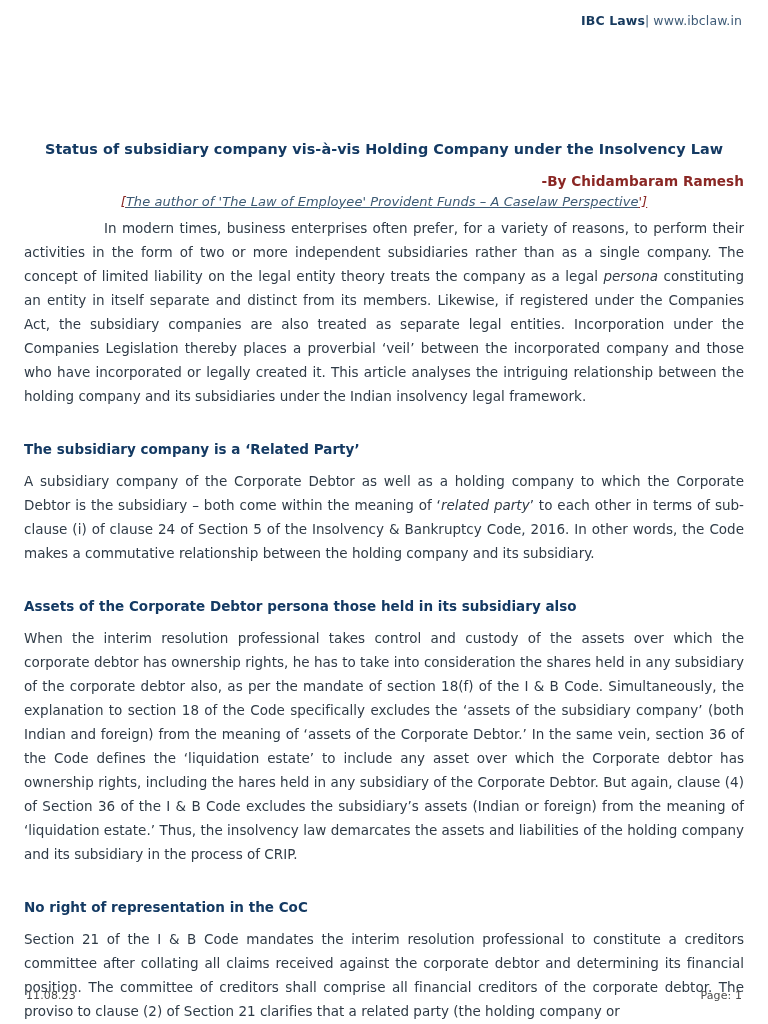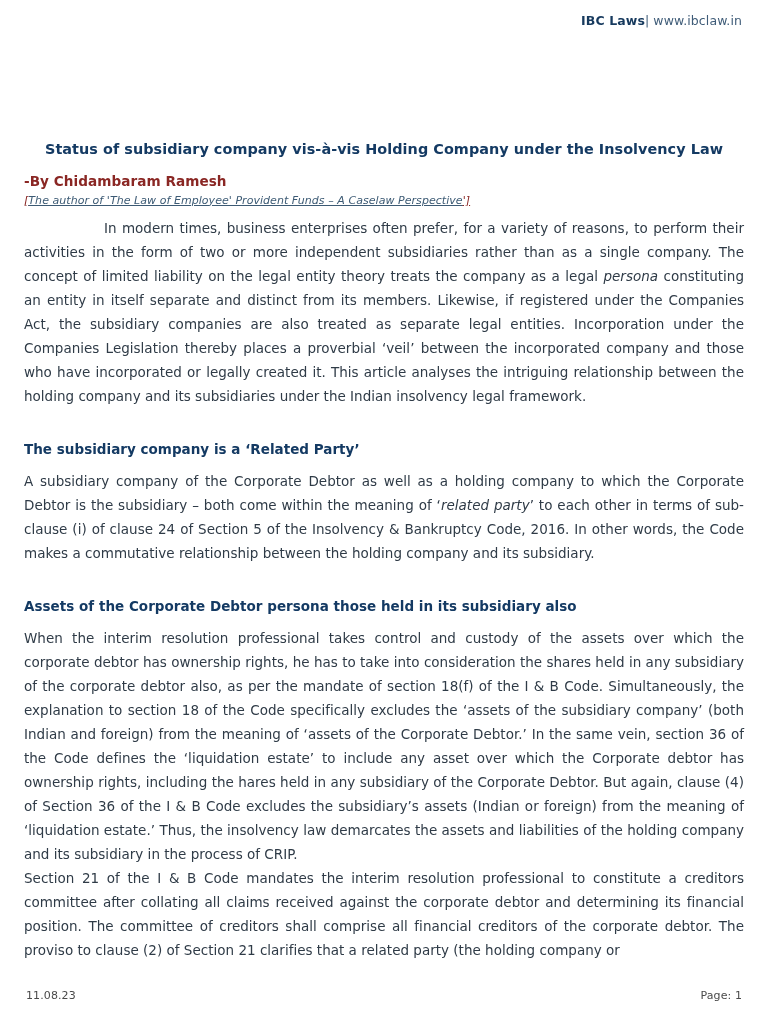--- a/index.html
+++ b/index.html
@@ -52,29 +52,30 @@
     margin: 8px;
     text-align: center;
     font-size: 14.4px;
     font-weight: bold;
     color: #143a63;
     letter-spacing: 0.05px;
     line-height: 1.3;
   }
   .byline {
     margin: 14px 0 0 0;
-    text-align: left;
+    text-align: right;
     font-size: 13.6px;
     font-weight: bold;
     color: #8a2724;
     letter-spacing: 0.05px;
   }
   .subtitle-line {
     margin: 5px 0 0 0;
-    font-size: 11px;
+    text-align: center;
+    font-size: 13px;
     font-style: italic;
     color: #8a2724;
     letter-spacing: 0.05px;
     text-decoration: underline;
   }
   .subtitle-line .booklink {
     color: #3c5a74;
     text-decoration: underline;
     font-style: italic;
   }
@@ -137,20 +138,21 @@
       <span>[</span><a class="booklink" href="#">The author of 'The Law of Employee' Provident Funds – A Caselaw Perspective</a><span>']</span>
     </div>
   </div>
 
   <div class="content" id="content-root">
       <p class="body-text indent-first"><span>In modern times, business enterprises often prefer, for a variety of reasons, to perform their activities in the form of two or more independent subsidiaries rather than as a single company. The concept of limited liability on the legal entity theory treats the company as a legal </span><em class="it">persona</em><span> constituting an entity in itself separate and distinct from its members. Likewise, if registered under the Companies Act, the subsidiary companies are also treated as separate legal entities. Incorporation under the Companies Legislation thereby places a proverbial ‘veil’ between the incorporated company and those who have incorporated or legally created it. This article analyses the intriguing relationship between the holding company and its subsidiaries under the Indian insolvency legal framework.</span></p>
       <div class="section-head">The subsidiary company is a ‘Related Party’</div>
       <p class="body-text"><span>A subsidiary company of the Corporate Debtor as well as a holding company to which the Corporate Debtor is the subsidiary – both come within the meaning of ‘</span><em class="it">related party</em><span>’ to each other in terms of sub-clause (i) of clause 24 of Section 5 of the Insolvency &amp; Bankruptcy Code, 2016. In other words, the Code makes a commutative relationship between the holding company and its subsidiary.</span></p>
       <div class="section-head">Assets of the Corporate Debtor persona those held in its subsidiary also</div>
       <p class="body-text"><span>When the interim resolution professional takes control and custody of the assets over which the corporate debtor has ownership rights, he has to take into consideration the shares held in any subsidiary of the corporate debtor also, as per the mandate of section 18(f) of the I &amp; B Code. Simultaneously, the explanation to section 18 of the Code specifically excludes the ‘assets of the subsidiary company’ (both Indian and foreign) from the meaning of ‘assets of the Corporate Debtor.’ In the same vein, section 36 of the Code defines the ‘liquidation estate’ to include any asset over which the Corporate debtor has ownership rights, including the hares held in any subsidiary of the Corporate Debtor.  But again, clause (4) of Section 36 of the I &amp; B Code excludes the subsidiary’s assets (Indian or foreign) from the meaning of ‘liquidation estate.’ Thus, the insolvency law demarcates the assets and liabilities of the holding company and its subsidiary in the process of CRIP.</span></p>
+      <div class="section-head">No right of representation in the CoC</div>
       <p class="body-text"><span>Section 21 of the I &amp; B Code mandates the interim resolution professional to constitute a creditors committee after collating all claims received against the corporate debtor and determining its financial position. The committee of creditors shall comprise all financial creditors of the corporate debtor. The proviso to clause (2) of Section 21 clarifies that a related party (the holding company or</span></p>
     </div>
 
   <div class="doc-footer">
     <span>11.08.23</span>
     <span>Page: 1</span>
   </div>
 
 </div>
 

